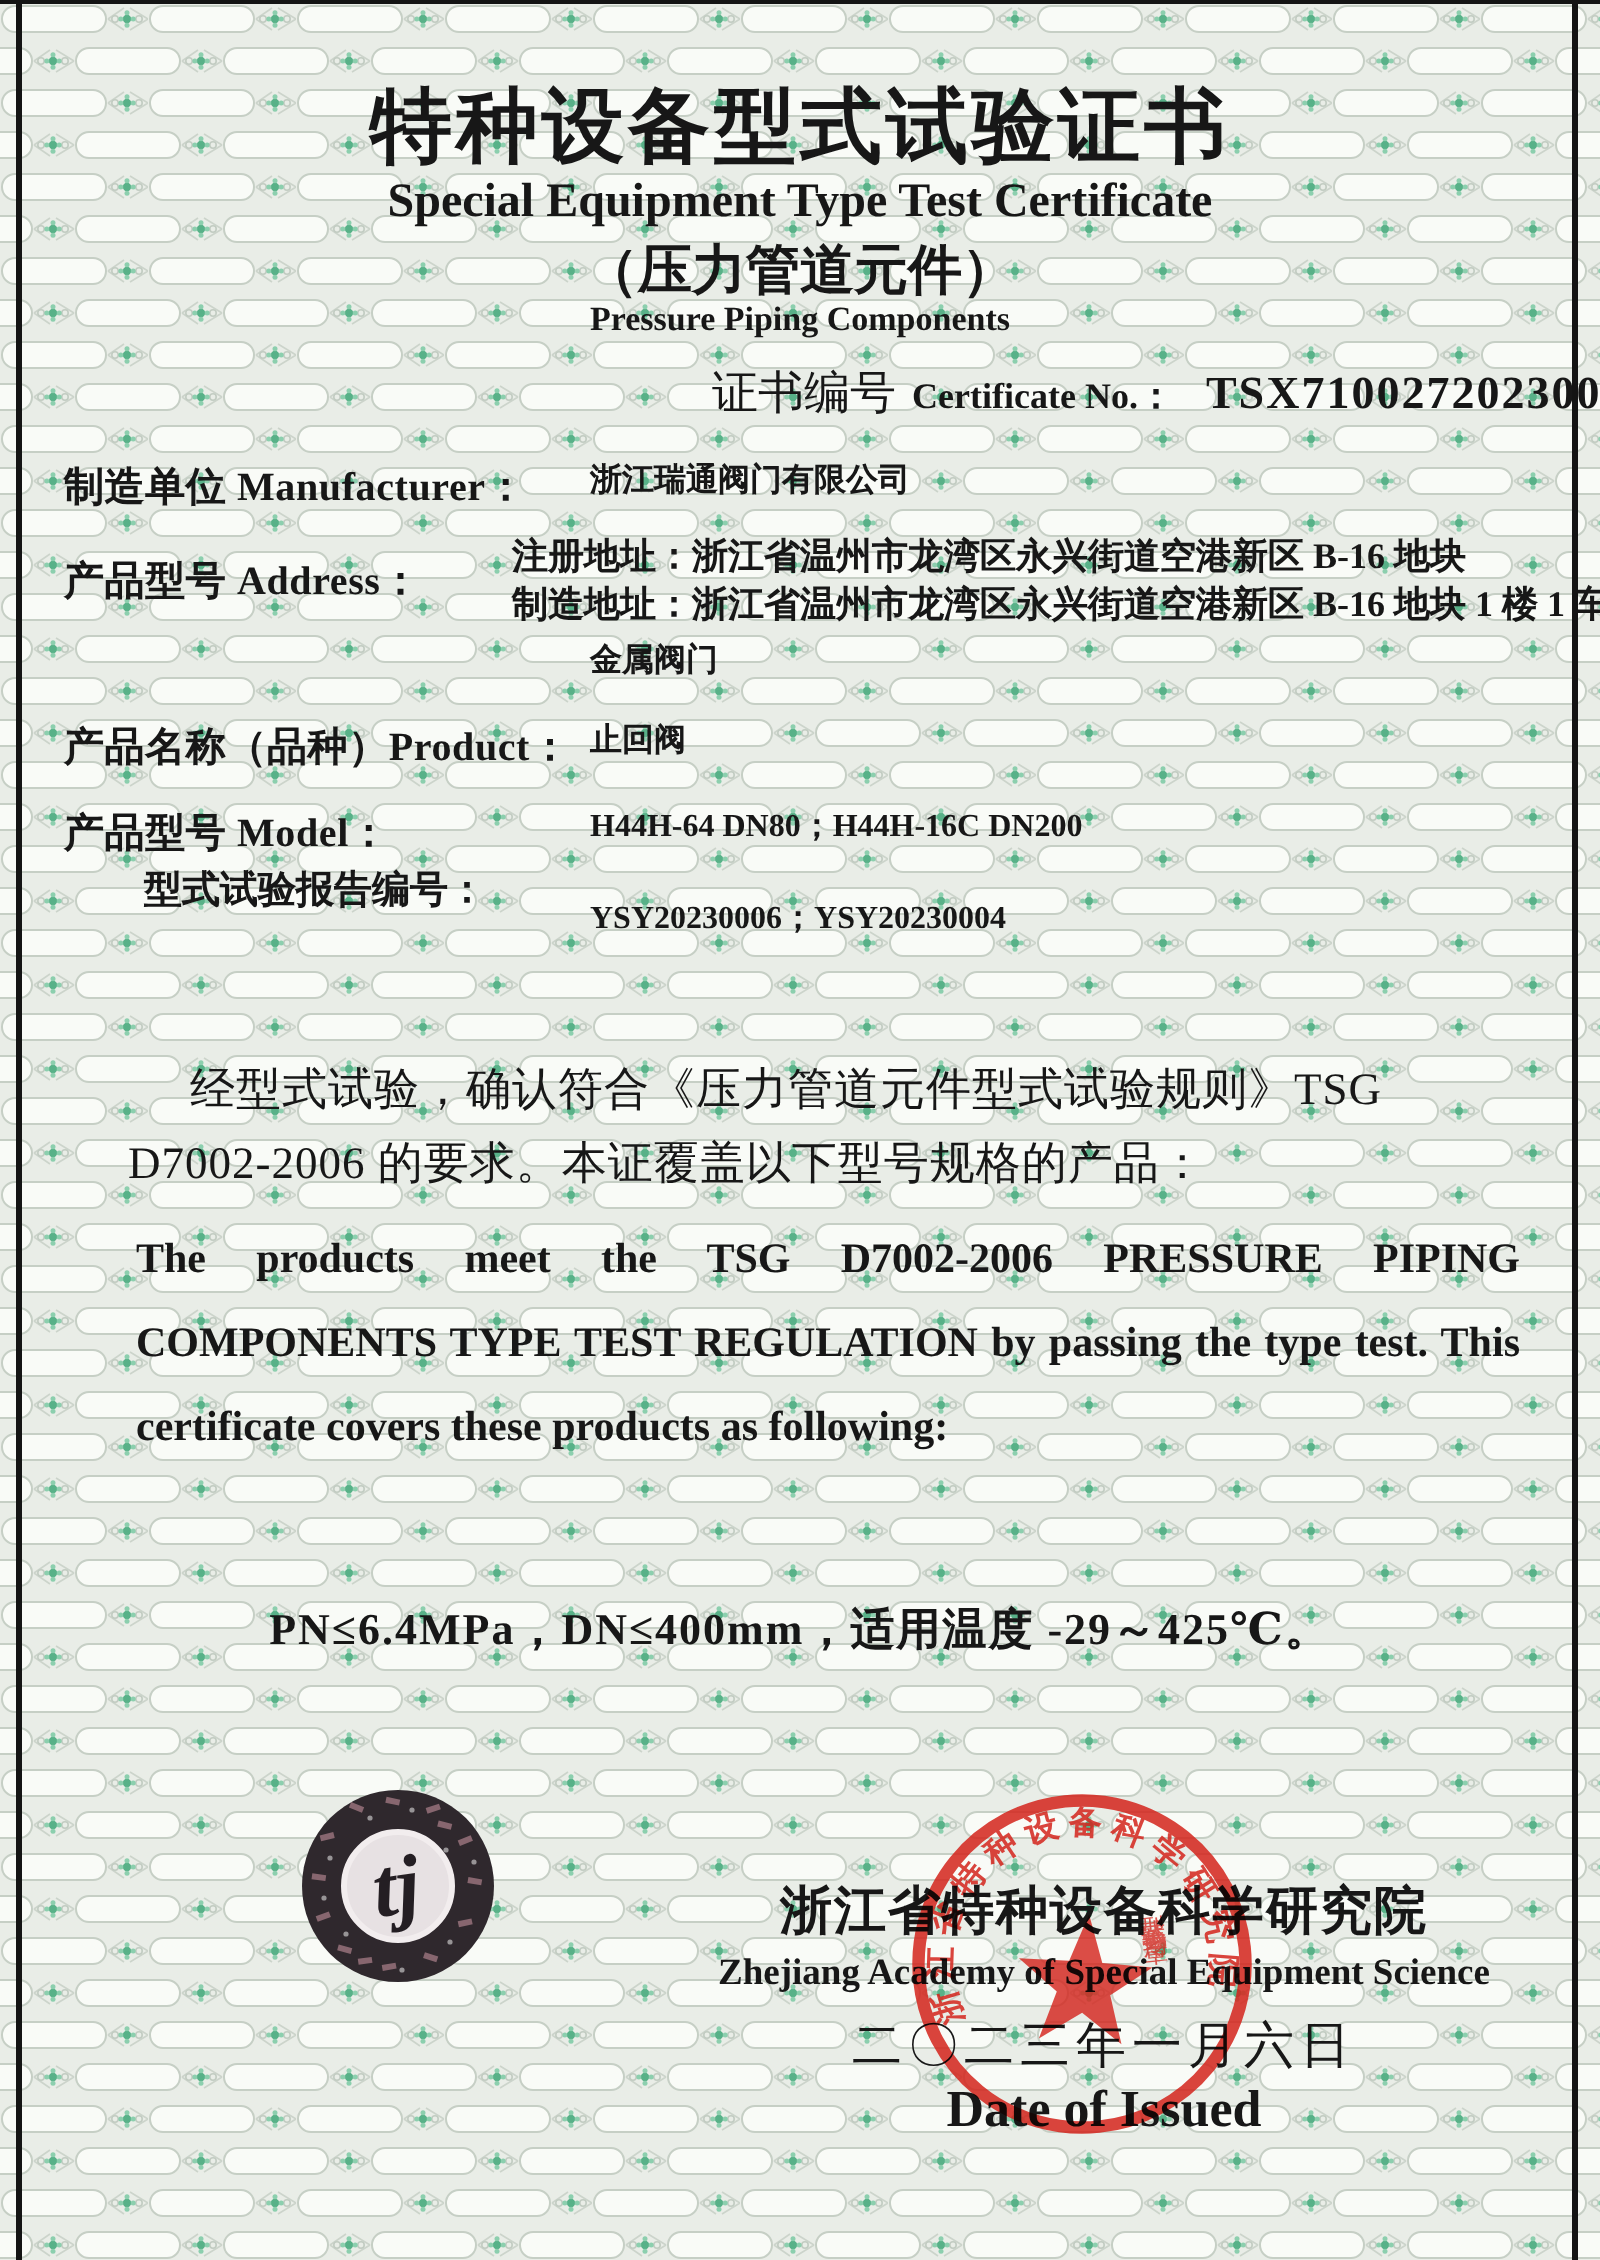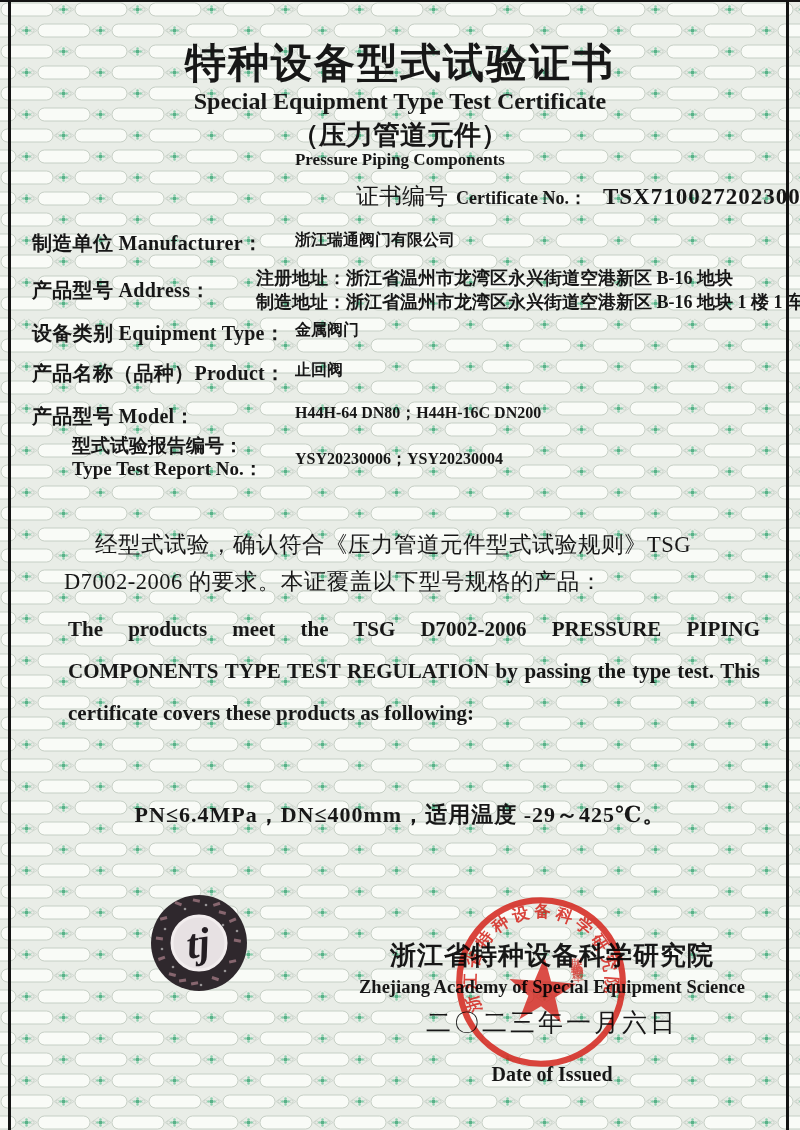--- a/index.html
+++ b/index.html
@@ -39,21 +39,21 @@
         font-size:22.5px;line-height:37px;text-indent:31px;font-weight:500;letter-spacing:0.5px;}
   .p-en{position:absolute;top:608px;left:68px;width:692px;
         font-size:21px;line-height:42px;font-weight:bold;text-align:justify;}
   .spec{position:absolute;top:800px;left:0;width:100%;text-align:center;
         font-size:22px;font-weight:bold;letter-spacing:1px;}
 
   .footer{position:absolute;top:938px;left:352px;width:400px;text-align:center;z-index:2;}
   .f1{font-size:26px;font-weight:bold;letter-spacing:1px;}
   .f2{font-size:18.5px;font-weight:bold;margin-top:4px;}
   .f3{font-size:25px;font-weight:500;margin-top:8px;letter-spacing:3px;}
-  .f4{font-size:20px;font-weight:bold;margin-top:24px;text-align:center;}
+  .f4{font-size:26px;font-weight:bold;margin-top:1px;text-align:center;}
 
   .sticker{position:absolute;left:149px;top:893px;width:100px;height:100px;z-index:3;}
   .seal{position:absolute;left:452px;top:893px;width:178px;height:178px;z-index:4;
         mix-blend-mode:multiply;}
 </style>
 </head>
 <body>
 
 <div class="page">
 
@@ -108,38 +108,36 @@
 
     <div class="frow" style="top:277px;">
       <span class="flabel">产品型号 Address：</span>
       <span class="addr-lines">
         <div>注册地址：浙江省温州市龙湾区永兴街道空港新区 B-16 地块</div>
         <div>制造地址：浙江省温州市龙湾区永兴街道空港新区 B-16 地块 1 楼 1 车间</div>
       </span>
     </div>
 
     <div class="frow" style="top:320px;">
-      <span class="flabel">设备类别 Equipment Type：</span>
       <span class="fvalue">金属阀门</span>
     </div>
 
     <div class="frow" style="top:360px;">
       <span class="flabel">产品名称（品种）Product：</span>
       <span class="fvalue">止回阀</span>
     </div>
 
     <div class="frow" style="top:403px;">
       <span class="flabel">产品型号 Model：</span>
       <span class="fvalue">H44H-64 DN80；H44H-16C DN200</span>
     </div>
 
     <div class="frow" style="top:434px;">
       <span style="display:inline-block;margin-left:40px;">
         <div class="lbl2">型式试验报告编号：</div>
-        <div class="lbl2">Type Test Report No.：</div>
       </span>
       <span class="fvalue" style="top:15px;">YSY20230006；YSY20230004</span>
     </div>
 
     <div class="p-cn">经型式试验，确认符合《压力管道元件型式试验规则》TSG D7002-2006 的要求。本证覆盖以下型号规格的产品：</div>
     <div class="p-en">The products meet the TSG D7002-2006 PRESSURE PIPING COMPONENTS TYPE TEST REGULATION by passing the type test. This certificate covers these products as following:</div>
     <div class="spec">PN≤6.4MPa，DN≤400mm，适用温度 -29～425℃。</div>
 
     <div class="footer">
       <div class="f1">浙江省特种设备科学研究院</div>

